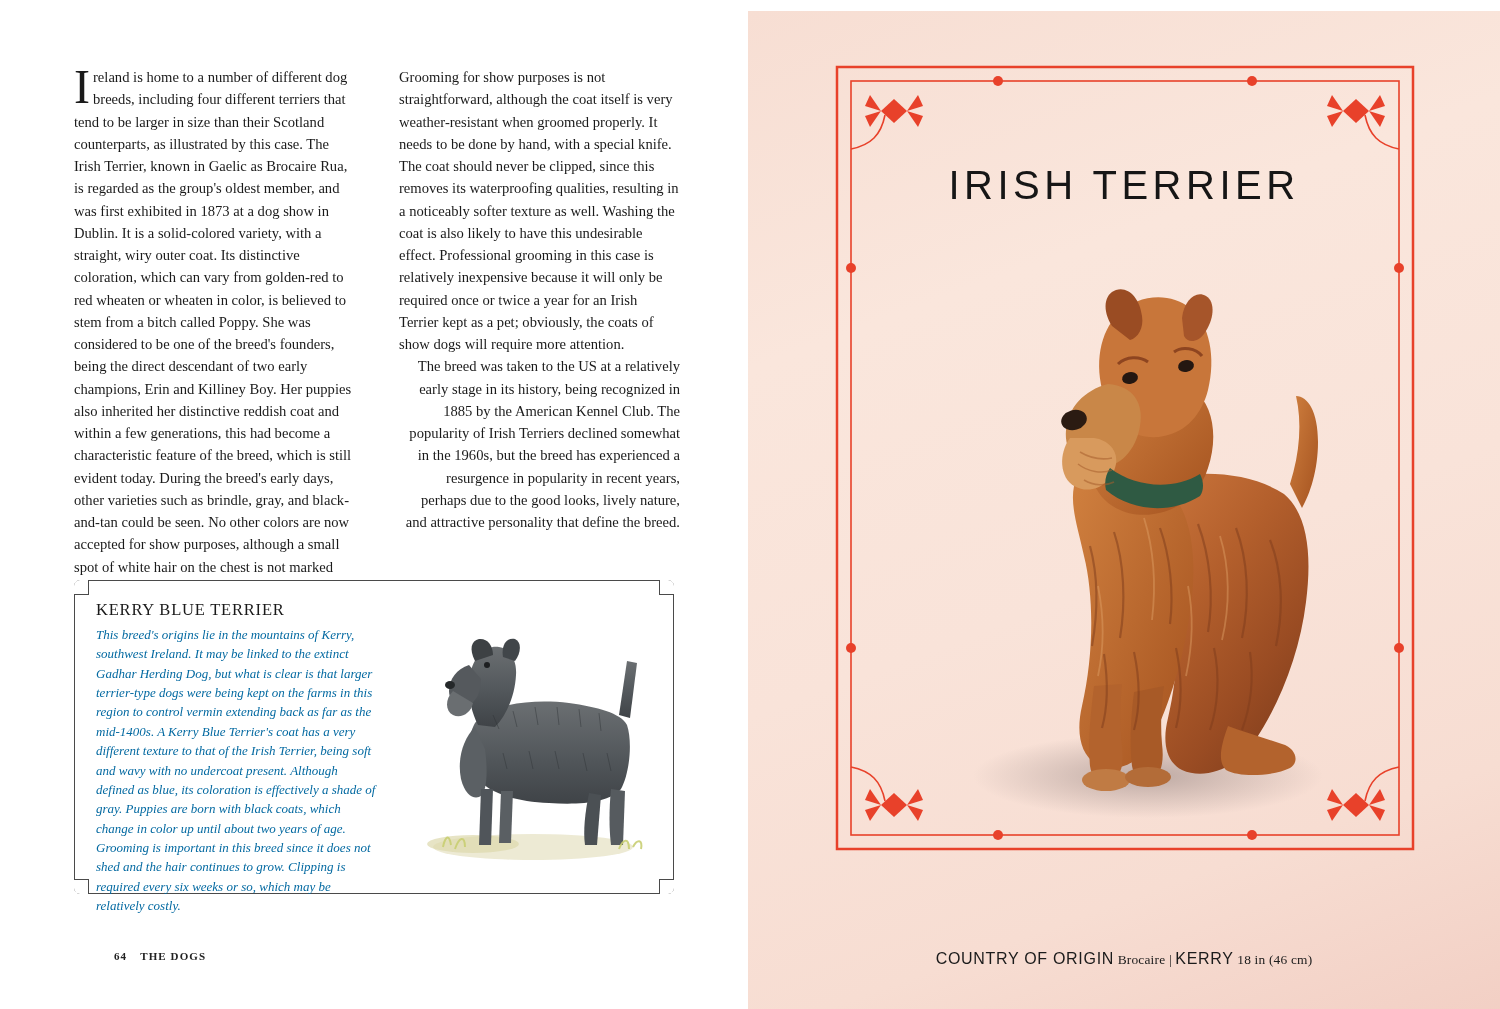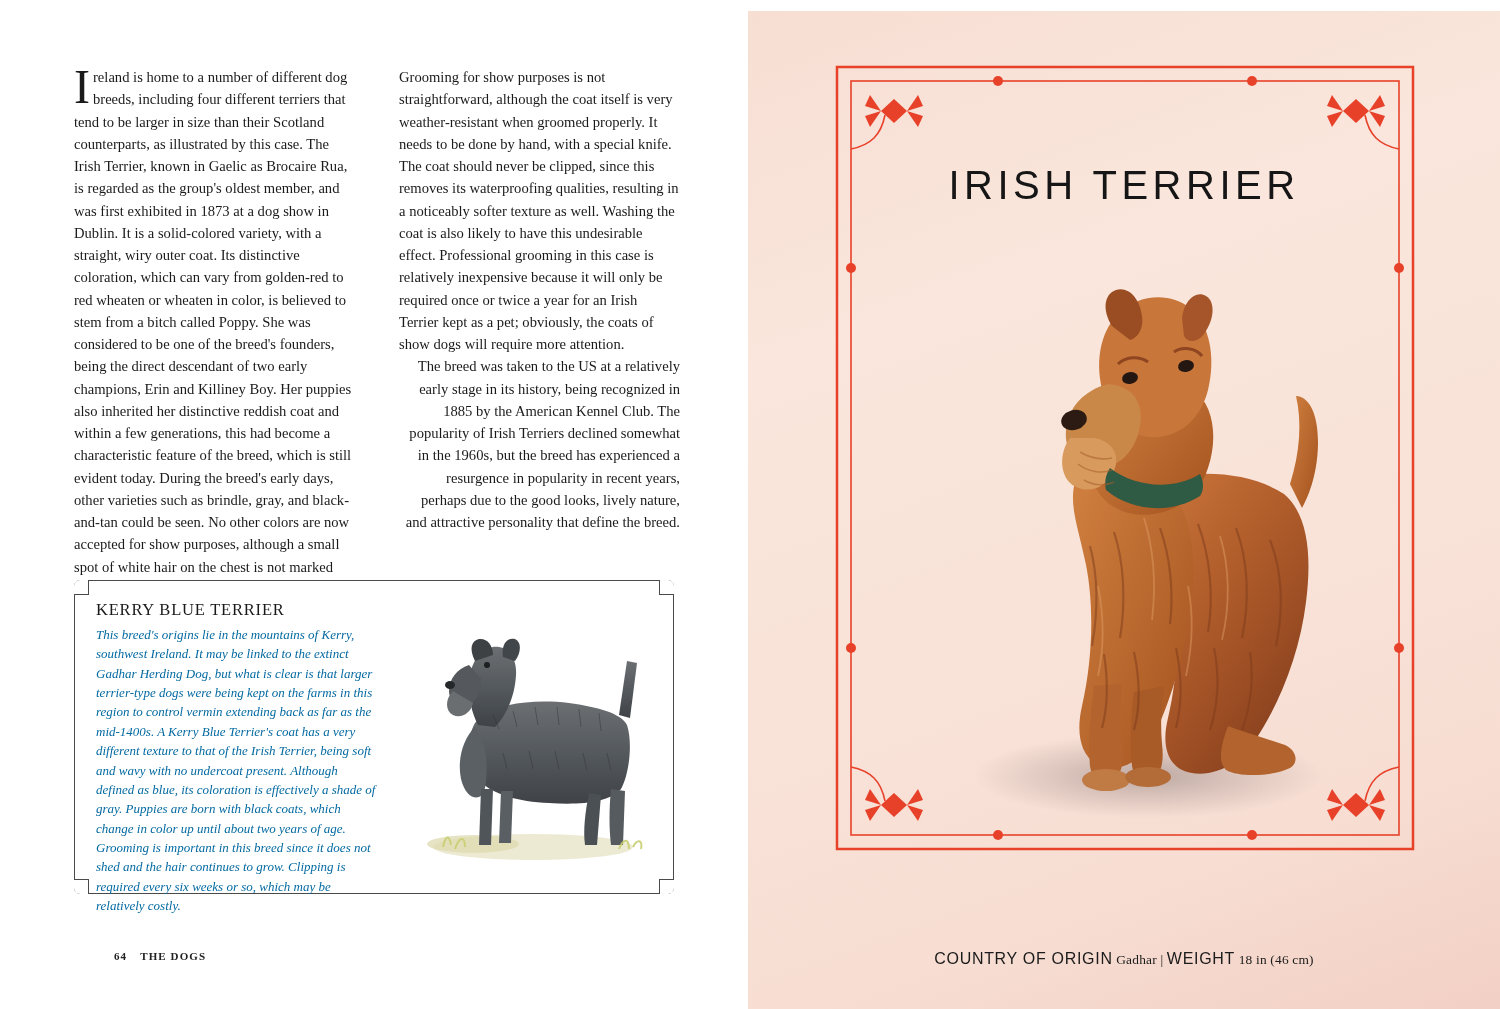--- a/index.html
+++ b/index.html
@@ -445,21 +445,21 @@
           <path d="M182 196 C192 202 204 204 214 202"></path>
           <path d="M180 208 C190 216 204 218 214 214"></path>
           <path d="M186 224 C196 230 208 230 216 226"></path>
         </g>
       </svg>
     </div>
 
     <div class="specs">
       <div>
         <span class="lbl">COUNTRY OF ORIGIN</span>
-        <span>Gadhar</span>
+        <span>Brocaire</span>
         <span>|</span>
-        <span class="lbl">WEIGHT</span>
+        <span class="lbl">KERRY</span>
         <span>18 in (46 cm)</span>
       </div>
     </div>
 
   </div>
 </div>
 
 </body></html>

